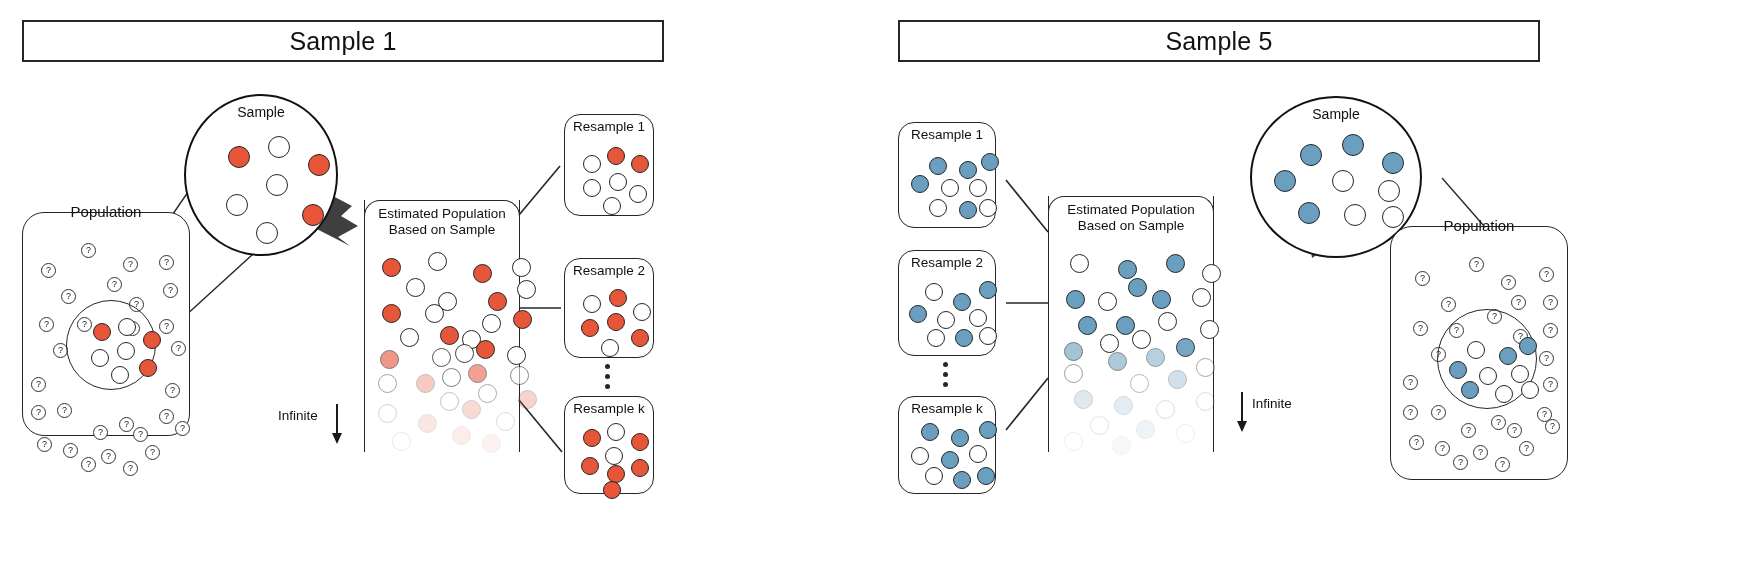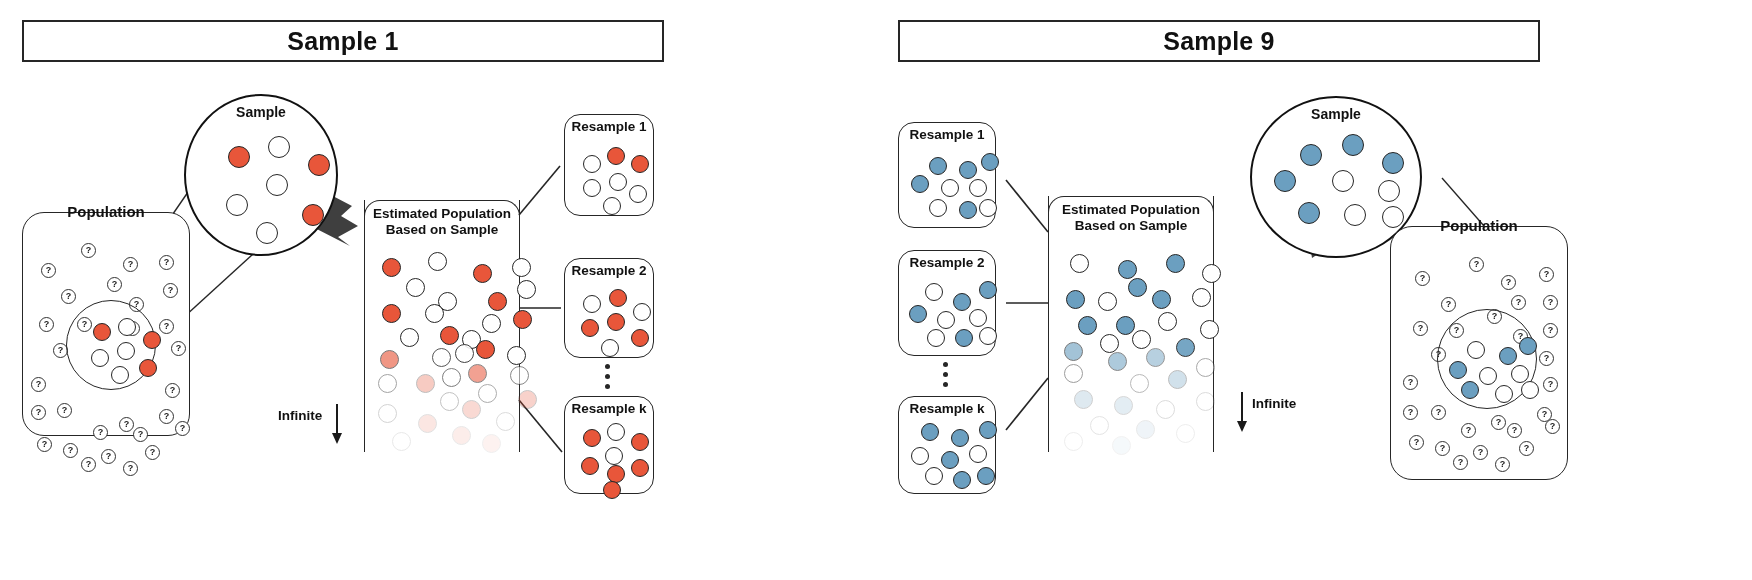--- a/index.html
+++ b/index.html
@@ -1,17 +1,17 @@
 <!DOCTYPE html>
 <html><head>
 <meta charset="utf-8">
 <style>
   html,body{margin:0;padding:0;background:#ffffff;}
   body{width:1752px;height:580px;font-family:"Liberation Sans",sans-serif;color:#000;overflow:hidden;}
-  .stage{position:relative;width:1448px;height:580px;font-weight:bold;}
+  .stage{position:relative;width:1448px;height:580px;}
   .panel{position:absolute;top:0;height:580px;width:876px;}
   .panel.left{left:0;}
   .panel.right{left:876px;}
 
   
   .title-bar{
     position:absolute;border:2px solid #262626;background:#fff;
     display:flex;align-items:center;justify-content:center;
     font-size:25px;letter-spacing:.2px;color:#111;
   }
@@ -246,21 +246,21 @@
           <div class="dot" style="left: 16px; top: 60px; width: 18px; height: 18px; background: rgb(232, 86, 58);"></div>
           <div class="dot" style="left: 42px; top: 68px; width: 18px; height: 18px; background: rgb(232, 86, 58);"></div>
           <div class="dot" style="left: 66px; top: 62px; width: 18px; height: 18px; background: rgb(232, 86, 58);"></div>
           <div class="dot" style="left: 38px; top: 84px; width: 18px; height: 18px; background: rgb(232, 86, 58);"></div>
         </div>
     </div>
   </div>
 
   <div class="panel right">
 
-    <div class="title-bar" style="left:22px;top:20px;width:638px;height:38px;">Sample 9</div>
+    <div class="title-bar" style="left:22px;top:20px;width:638px;height:38px;">Sample 5</div>
 
     <svg class="lines">
 
       <line x1="130" y1="180" x2="172" y2="232" stroke="#262626" stroke-width="1.6"></line>
       <line x1="130" y1="303" x2="172" y2="303" stroke="#262626" stroke-width="1.6"></line>
       <line x1="130" y1="430" x2="172" y2="378" stroke="#262626" stroke-width="1.6"></line>
 
       <line x1="566" y1="178" x2="650" y2="274" stroke="#262626" stroke-width="1.4"></line>
       <line x1="508" y1="214" x2="624" y2="352" stroke="#262626" stroke-width="1.4"></line>
 

